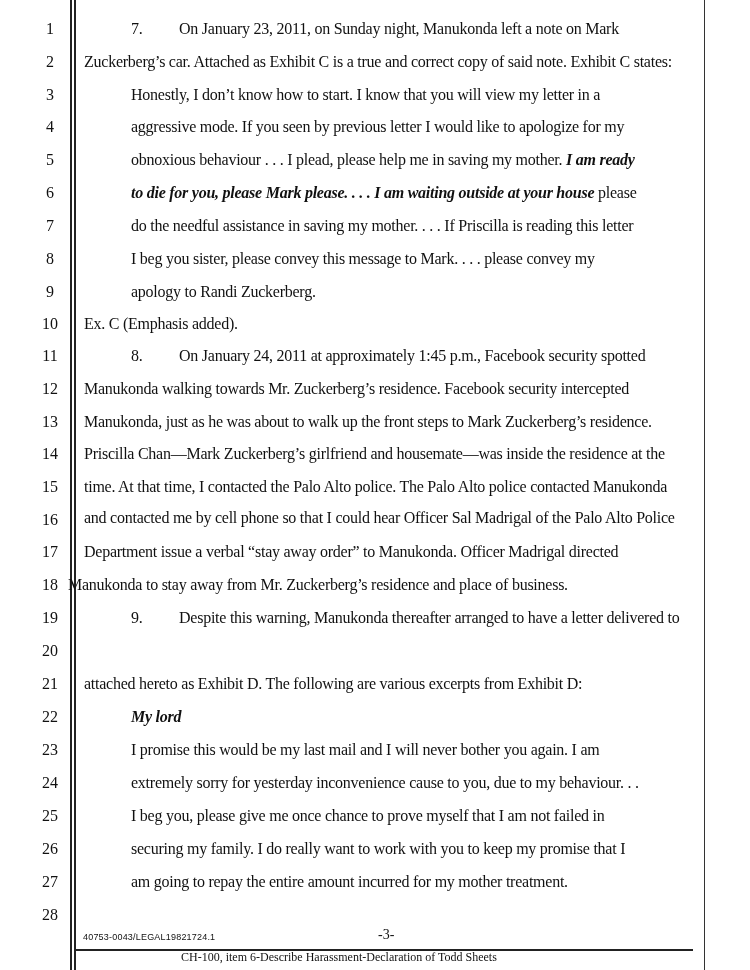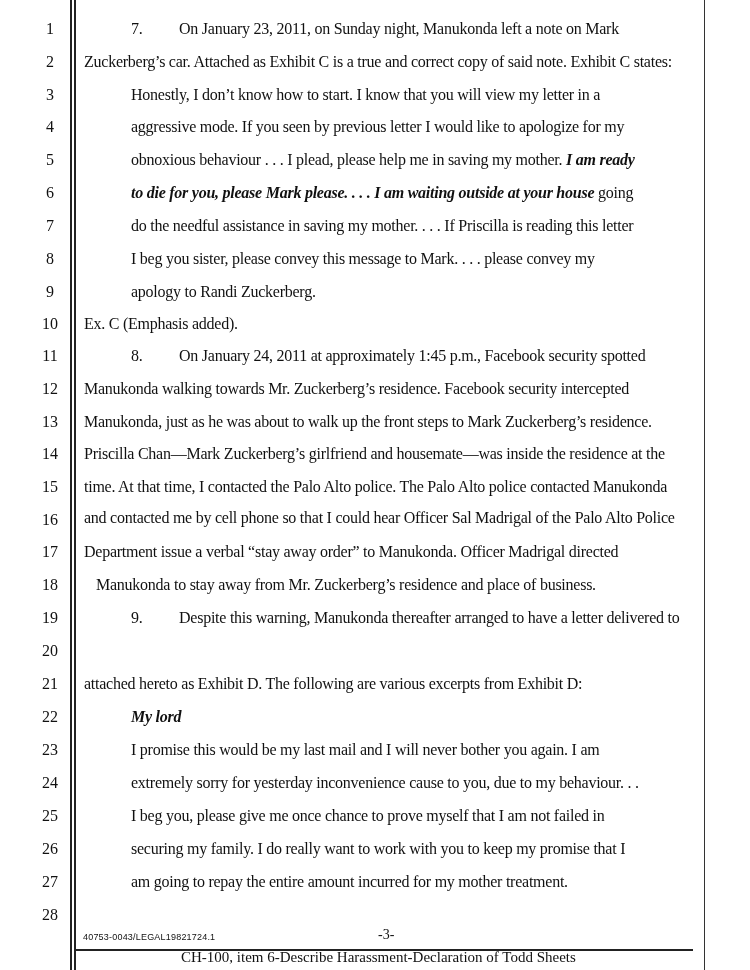--- a/index.html
+++ b/index.html
@@ -8,21 +8,21 @@
   .page { position: absolute; left: 0; top: 0; width: 750px; height: 970px; }
   .lborder1 { position: absolute; left: 70px; top: 0; width: 1.5px; height: 970px; background: #222; }
   .lborder2 { position: absolute; left: 74px; top: 0; width: 1.5px; height: 970px; background: #222; }
   .rborder { position: absolute; left: 704px; top: 0; width: 1.2px; height: 970px; background: #333; }
   .linenum { position: absolute; left: 30px; width: 40px; text-align: center; font-size: 16px; line-height: 20px; }
   .line { position: absolute; font-size: 16px; line-height: 20px; white-space: nowrap; letter-spacing: -0.25px; }
   .bi { font-style: italic; font-weight: bold; }
   .footer-id { position: absolute; left: 83px; top: 932px; font-size: 9px; font-family: "Liberation Sans", sans-serif; letter-spacing: 0.2px; }
   .footer-page { position: absolute; left: 378px; top: 927px; font-size: 14px; }
   .footer-rule { position: absolute; left: 76px; top: 949px; width: 617px; height: 1.5px; background: #222; }
-  .footer-title { position: absolute; left: 181px; top: 947px; font-size: 15px; line-height: 20px; }
+  .footer-title { position: absolute; left: 181px; top: 947px; font-size: 12px; line-height: 20px; }
 </style>
 </head>
 <body>
 
 <div class="page">
   <div class="lborder1"></div>
   <div class="lborder2"></div>
   <div class="rborder"></div>
 
   <div>
@@ -56,35 +56,35 @@
     <div class="linenum" style="top:905px">28</div>
   </div>
 
   <div class="line" style="left:131px; top:19px">7.</div>
   <div class="line" style="left:179px; top:19px">On January 23, 2011, on Sunday night, Manukonda left a note on Mark</div>
   <div class="line" style="left:84px; top:52px">Zuckerberg’s car.  Attached as Exhibit C is a true and correct copy of said note.  Exhibit C states:</div>
 
   <div class="line" style="left:131px; top:85px">Honestly, I don’t know how to start.  I know that you will view my letter in a</div>
   <div class="line" style="left:131px; top:117px">aggressive mode.  If you seen by previous letter I would like to apologize for my</div>
   <div class="line" style="left:131px; top:150px"><span>obnoxious behaviour . . .  I plead, please help me in saving my mother.  </span><span class="bi">I am ready</span></div>
-  <div class="line" style="left:131px; top:183px"><span class="bi">to die for you, please Mark please. . . .  I am waiting outside at your house</span><span> going</span></div>
+  <div class="line" style="left:131px; top:183px"><span class="bi">to die for you, please Mark please. . . .  I am waiting outside at your house</span><span> please</span></div>
   <div class="line" style="left:131px; top:216px">do the needful assistance in saving my mother. . . .  If Priscilla is reading this letter</div>
   <div class="line" style="left:131px; top:249px">I beg you sister, please convey this message to Mark. . . . please convey my</div>
   <div class="line" style="left:131px; top:282px">apology to Randi Zuckerberg.</div>
   <div class="line" style="left:84px; top:314px">Ex. C (Emphasis added).</div>
 
   <div class="line" style="left:131px; top:346px">8.</div>
   <div class="line" style="left:179px; top:346px">On January 24, 2011 at approximately 1:45 p.m., Facebook security spotted</div>
   <div class="line" style="left:84px; top:379px">Manukonda walking towards Mr. Zuckerberg’s residence.  Facebook security intercepted</div>
   <div class="line" style="left:84px; top:412px">Manukonda, just as he was about to walk up the front steps to Mark Zuckerberg’s residence.</div>
   <div class="line" style="left:84px; top:444px">Priscilla Chan—Mark Zuckerberg’s girlfriend and housemate—was inside the residence at the</div>
   <div class="line" style="left:84px; top:477px">time.  At that time, I contacted the Palo Alto police.  The Palo Alto police contacted Manukonda</div>
   <div class="line" style="left:84px; top:508px">and contacted me by cell phone so that I could hear Officer Sal Madrigal of the Palo Alto Police</div>
   <div class="line" style="left:84px; top:542px">Department issue a verbal “stay away order” to Manukonda.  Officer Madrigal directed</div>
-  <div class="line" style="left:96px; top:575px">Manukonda to stay away from Mr. Zuckerberg’s residence and place of business.</div>
+  <div class="line" style="left:68px; top:575px">Manukonda to stay away from Mr. Zuckerberg’s residence and place of business.</div>
 
   <div class="line" style="left:131px; top:608px">9.</div>
   <div class="line" style="left:179px; top:608px">Despite this warning, Manukonda thereafter arranged to have a letter delivered to</div>
   <div class="line" style="left:84px; top:674px">attached hereto as Exhibit D.  The following are various excerpts from Exhibit D:</div>
 
   <div class="line bi" style="left:131px; top:707px">My lord</div>
   <div class="line" style="left:131px; top:740px">I promise this would be my last mail and I will never bother you again.  I am</div>
   <div class="line" style="left:131px; top:773px">extremely sorry for yesterday inconvenience cause to you, due to my behaviour. . .</div>
   <div class="line" style="left:131px; top:806px">I beg you, please give me once chance to prove myself that I am not failed in</div>
   <div class="line" style="left:131px; top:839px">securing my family. I do really want to work with you to keep my promise that I</div>

